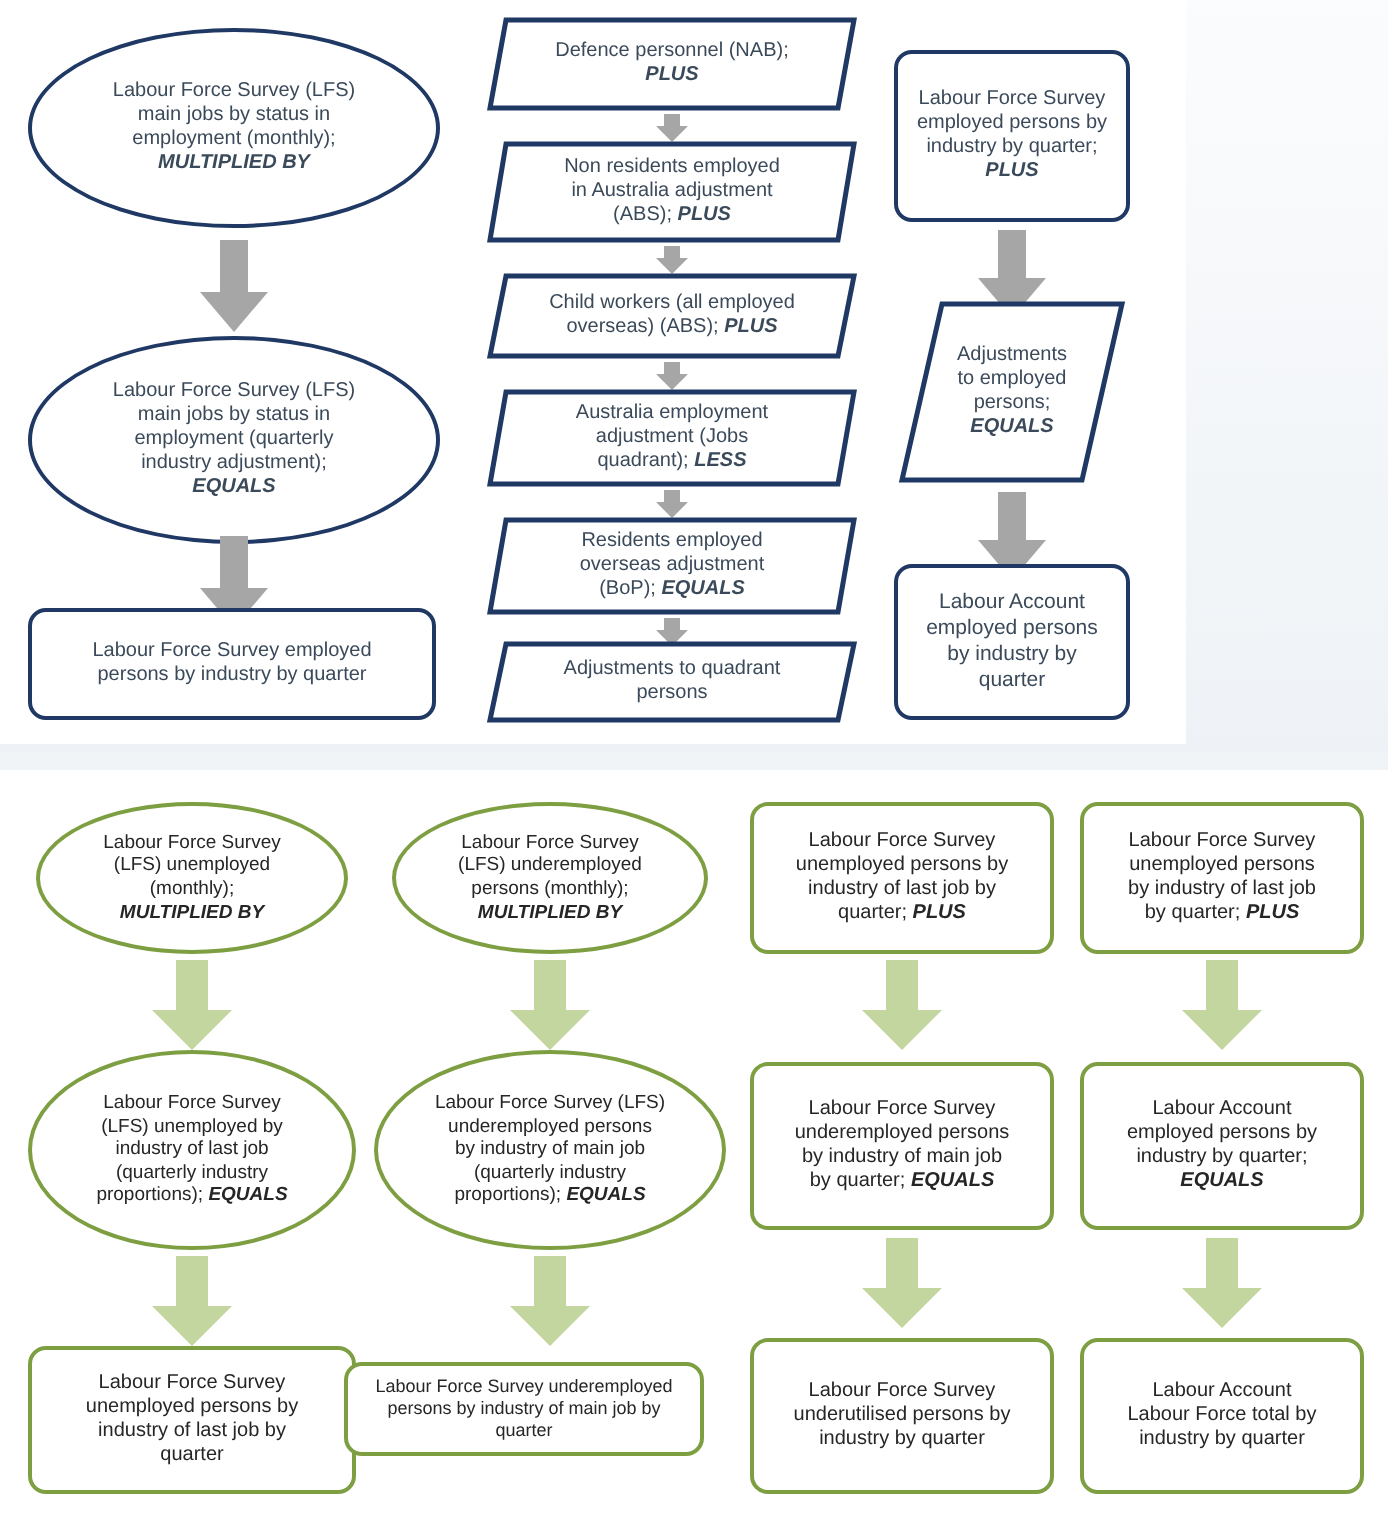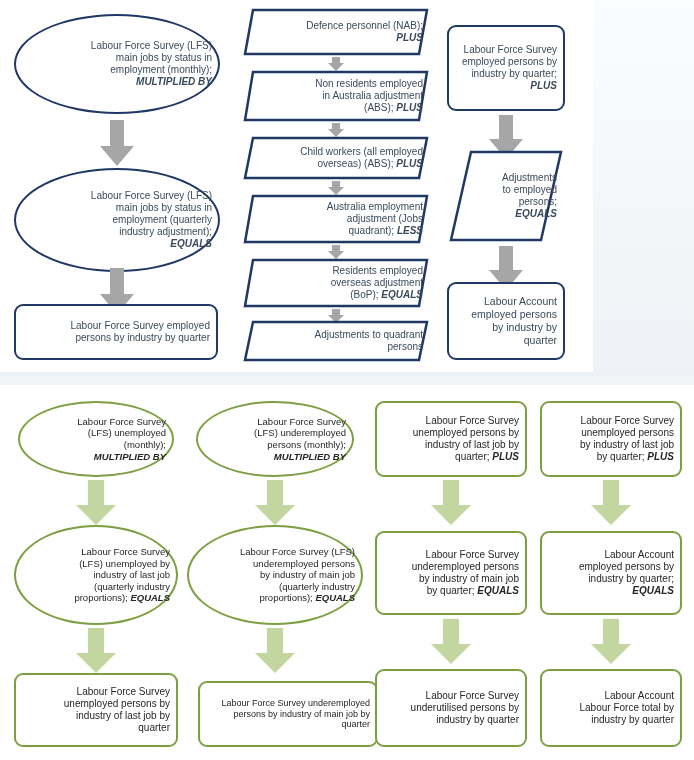--- a/index.html
+++ b/index.html
@@ -28,21 +28,21 @@
   #labourforce-panel{
     position:absolute;left:0;top:385px;width:694px;height:375px;
     background:#ffffff;
   }
 
   
   .node{
     position:absolute;
     box-sizing:border-box;
     display:flex;align-items:center;justify-content:center;
-    text-align:right;
+    text-align:center;
     background:#ffffff;
     color:#2c3e50;
   }
   .node .txt{
     display:block;
     line-height:1.22;
     padding:2px 6px;
     width:100%;
   }
   .node b{font-style:italic;font-weight:bold;margin-top:20px;}
@@ -323,21 +323,21 @@
         <span>proportions); </span><b>EQUALS</b>
       </span>
     </div>
 
     <div class="arrow" style="left:255px;top:243px;width:40px;height:45px;">
       <svg viewBox="0 0 40 45" preserveAspectRatio="none">
         <polygon points="12,0 28,0 28,25 40,25 20,45 0,25 12,25" fill="#c3d6a0"></polygon>
       </svg>
     </div>
 
-    <div class="node green rect" style="left:198px;top:296px;width:180px;height:66px;">
+    <div class="node green rect" style="left:172px;top:296px;width:180px;height:47px;">
       <span class="txt fs9">
         <span>Labour Force Survey underemployed</span><br>
         <span>persons by industry of main job by</span><br>
         <span>quarter</span>
       </span>
     </div>
 
     <div class="node green rect" style="left:375px;top:16px;width:152px;height:76px;">
       <span class="txt fs10">
         <span>Labour Force Survey</span><br>

